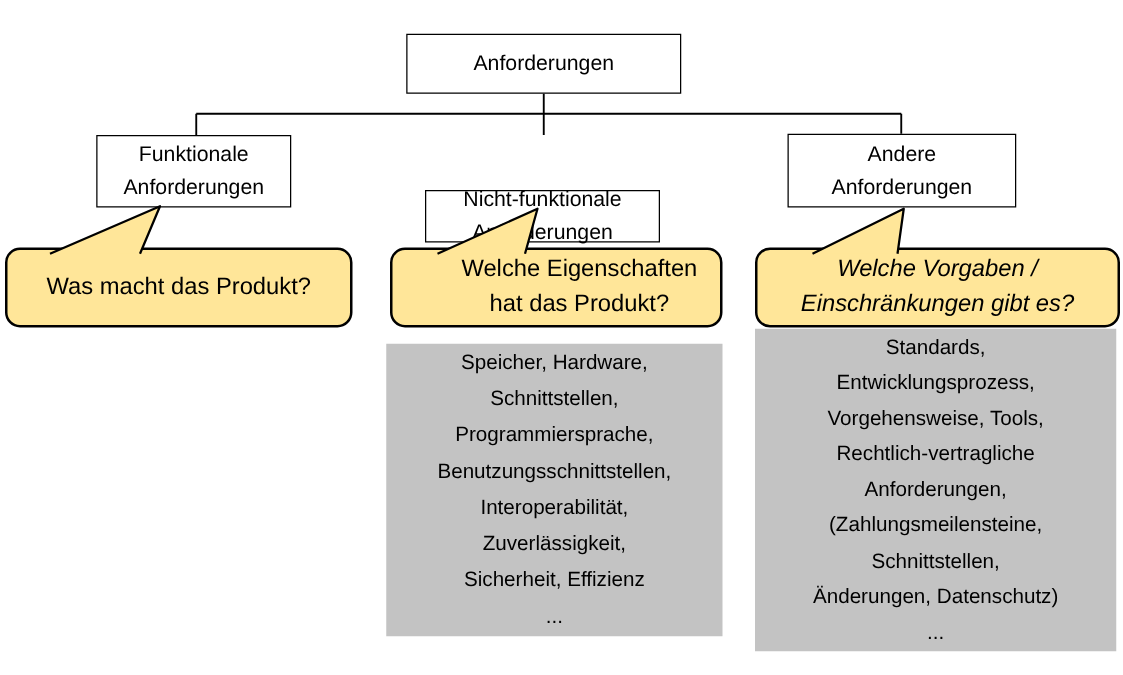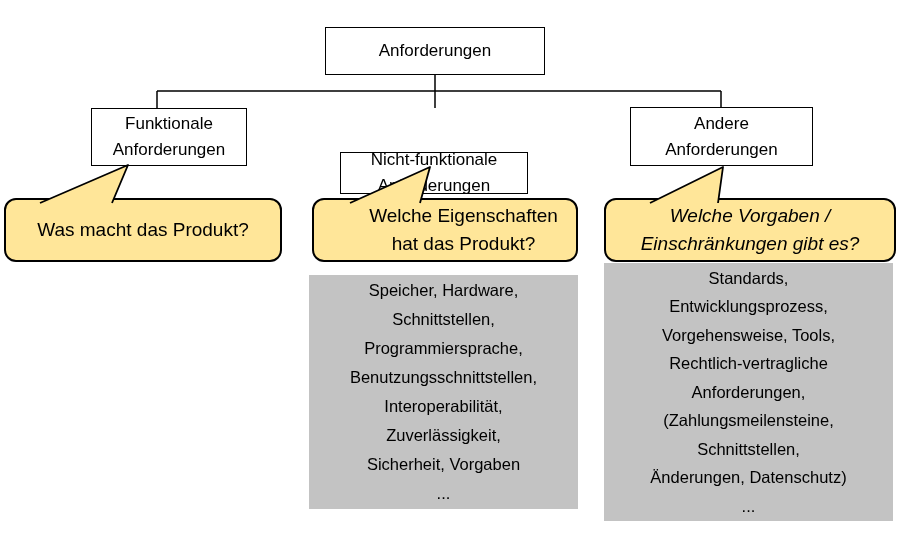--- a/index.html
+++ b/index.html
@@ -76,21 +76,21 @@
     color: var(--text, #000);
     font-size: 16.5px;
     z-index: 1;
     box-sizing: border-box;
   }
   .details-box.mid   { line-height: 29px; }
   .details-box.right { line-height: 28.5px; }
 
   
   #node-root        { left: 325px; top: 27px;  width: 220px; height: 48px; }
-  #node-funktionale { left: 77px;  top: 108px; width: 156px; height: 58px; margin-left: 14px; }
+  #node-funktionale { left: 77px;  top: 108px; width: 156px; height: 58px; }
   #node-nichtfunkt  { left: 340px; top: 108px; width: 188px; height: 42px; margin-top: 44px; }
   #node-andere      { left: 630px; top: 107px; width: 183px; height: 59px; }
 
   #callout-text-1 { left: 5px;   top: 199px; width: 276px; height: 62px; }
   #callout-text-2 { left: 313px; top: 199px; width: 264px; height: 62px; padding-left: 37px; }
   #callout-text-3 { left: 605px; top: 199px; width: 290px; height: 62px; font-style: italic; }
 
   #details-mid   { left: 309px; top: 275px; width: 269px; height: 234px; }
   #details-right { left: 604px; top: 263px; width: 289px; height: 258px; }
 </style>
@@ -118,21 +118,21 @@
       <div>Anforderungen</div>
     </div>
 
   <div class="details-box mid" id="details-mid">
       <div>Speicher, Hardware,</div>
       <div>Schnittstellen,</div>
       <div>Programmiersprache,</div>
       <div>Benutzungsschnittstellen,</div>
       <div>Interoperabilität,</div>
       <div>Zuverlässigkeit,</div>
-      <div>Sicherheit, Vorgaben</div>
+      <div>Sicherheit, Effizienz</div>
       <div>...</div>
     </div>
 
   <div class="details-box right" id="details-right">
       <div>Standards,</div>
       <div>Entwicklungsprozess,</div>
       <div>Vorgehensweise, Tools,</div>
       <div>Rechtlich-vertragliche</div>
       <div>Anforderungen,</div>
       <div>(Zahlungsmeilensteine,</div>

